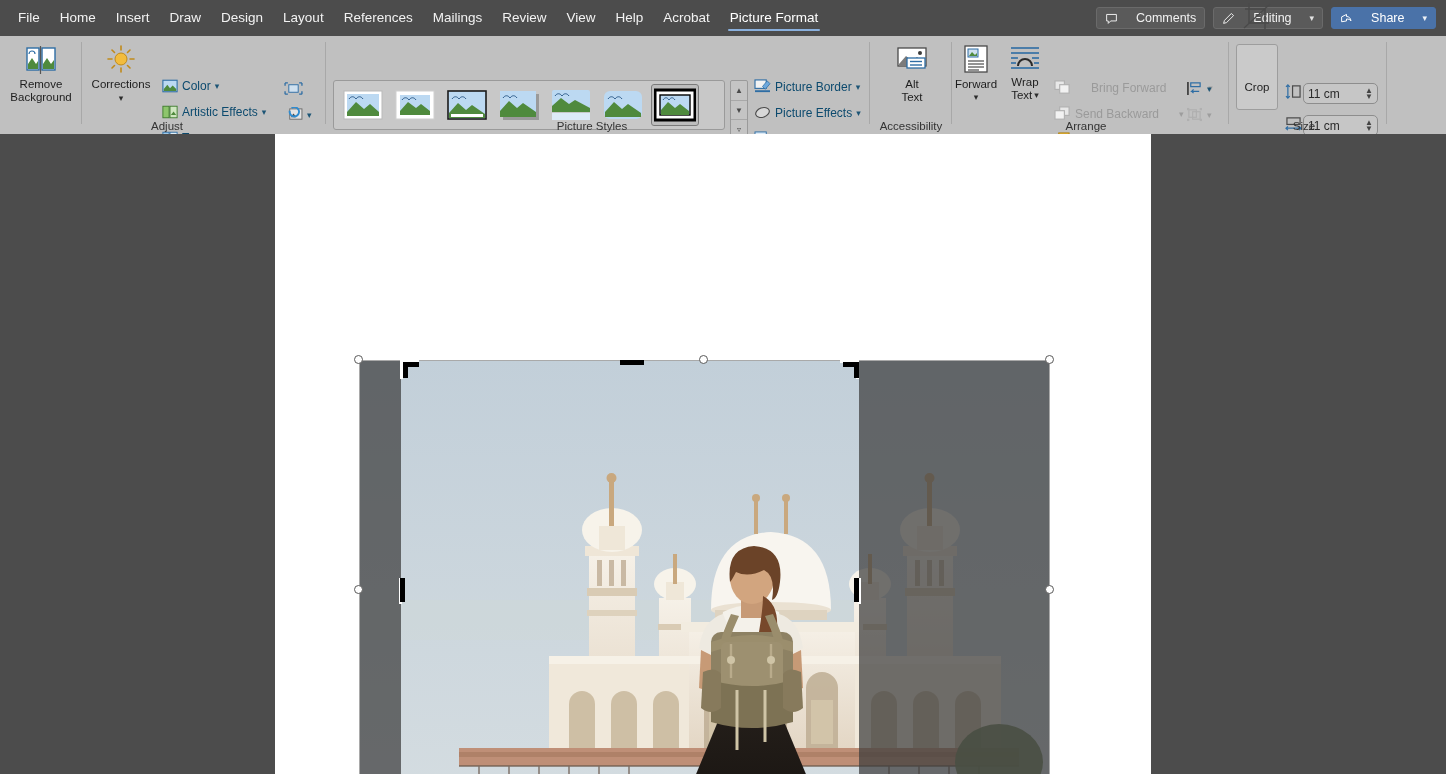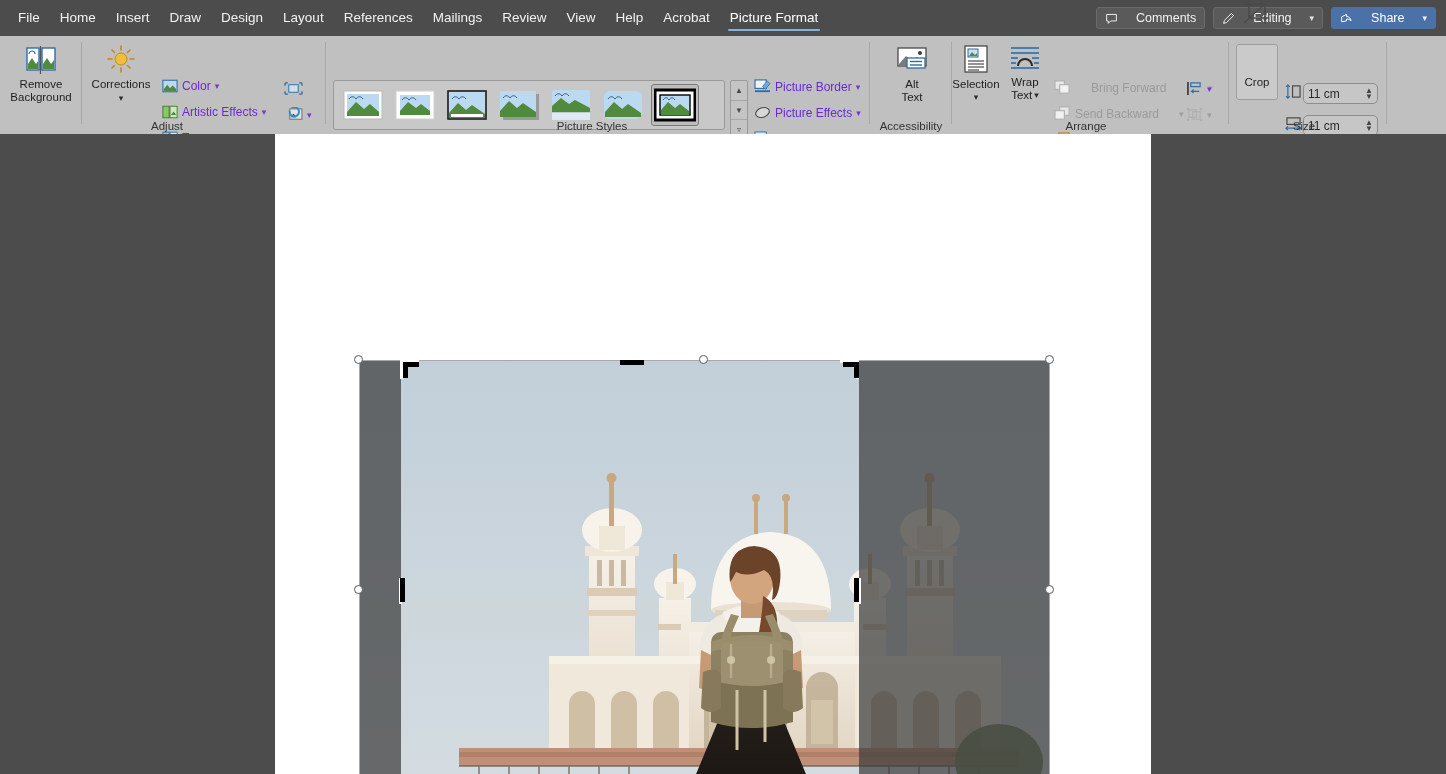--- a/index.html
+++ b/index.html
@@ -52,21 +52,21 @@
   .ribbon-inner{ position:relative; width:100%; height:100%; }
 
   .btn-big{
     position:absolute; display:flex; flex-direction:column; align-items:center;
     justify-content:flex-start; font-size:11.5px; line-height:13px;
     text-align:center; color:#1d1d1d; cursor:default; border-radius:3px;
   }
   .btn-big .lbl{ margin-top:2px; }
   .btn-small{
     position:absolute; display:flex; align-items:center; gap:4px;
-    font-size:12px; color:#6d28d9; white-space:nowrap; cursor:default;
+    font-size:12px; color:#0c4a6e; white-space:nowrap; cursor:default;
     border-radius:3px; padding:1px 2px;
   }
   .btn-small.disabled{ color:#9a9a9a; }
   .icon{ display:inline-flex; align-items:center; justify-content:center; }
 
   
   .gallery{
     position:absolute; border:1px solid #9a9a9a; background:#c8c8c8;
     border-radius:3px; display:flex; align-items:center; padding:4px 6px; gap:6px;
   }
@@ -423,21 +423,21 @@
           <rect x="7" y="5" width="10" height="8" fill="#cfe0ef" stroke="#2e6da4" stroke-width="1"></rect>
           <path d="M8 12l3-4 3 3 2-2v3H8z" fill="#4f8a3d"></path>
           <g stroke="#4a4a4a" stroke-width="1.2">
             <line x1="7" y1="17" x2="23" y2="17"></line>
               <line x1="7" y1="20" x2="23" y2="20"></line>
             <line x1="7" y1="23" x2="23" y2="23"></line>
               <line x1="7" y1="26" x2="18" y2="26"></line>
           </g>
         </svg>
       </span>
-      <span class="lbl">Selection</span>
+      <span class="lbl">Forward</span>
       <span class="caret">▾</span>
     </div>
 
     <div class="btn-big" style="left:1004px; top:8px; width:42px;">
       <span class="icon">
         <svg width="32" height="30" viewBox="0 0 32 30">
           <g stroke="#2e6da4" stroke-width="1.6">
             <line x1="2" y1="4" x2="30" y2="4"></line>
             <line x1="2" y1="9" x2="30" y2="9"></line>
             <line x1="2" y1="14" x2="9" y2="14"></line>
@@ -520,21 +520,21 @@
       <span class="icon">
         <svg width="17" height="15" viewBox="0 0 18 16">
           <path d="M3 6a6 5 0 1 1 1 5" fill="none" stroke="#2e8bd0" stroke-width="1.8"></path>
           <path d="M2 4l2 3-3.2.4z" fill="#2e8bd0"></path>
           <path d="M4 14h12L16 7z" fill="#ffffff" stroke="#4a4a4a" stroke-width="1.2"></path>
         </svg>
       </span>
       <span class="caret">▾</span>
     </div>
 
-    <div class="btn-big" style="left:1236px; top:8px; width:42px; border:1px solid #9d9d9d; background:#cacaca; height:56px; justify-content:center;gap:47px;">
+    <div class="btn-big" style="left:1236px; top:8px; width:42px; border:1px solid #9d9d9d; background:#cacaca; height:66px; justify-content:center;gap:47px;">
       <span class="icon">
         <svg width="34" height="32" viewBox="0 0 34 32">
           <g stroke="#4a4a4a" stroke-width="1.5" fill="none">
             <path d="M9 3v20h20"></path>
             <path d="M5 9h20v20"></path>
           </g>
           <line x1="4" y1="28" x2="30" y2="4" stroke="#4a4a4a" stroke-width="1.3"></line>
         </svg>
       </span>
       <span class="lbl">Crop</span>

